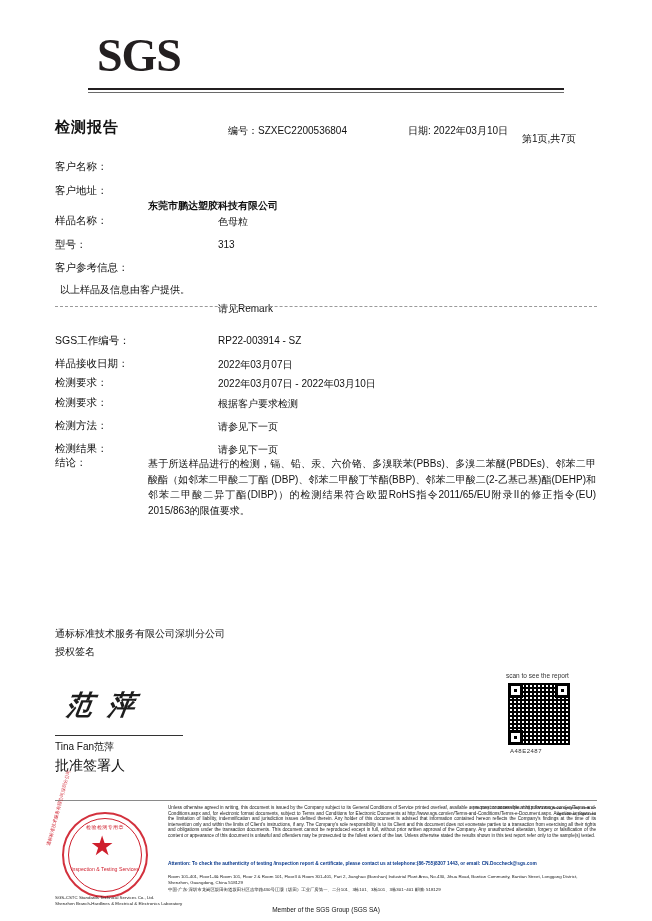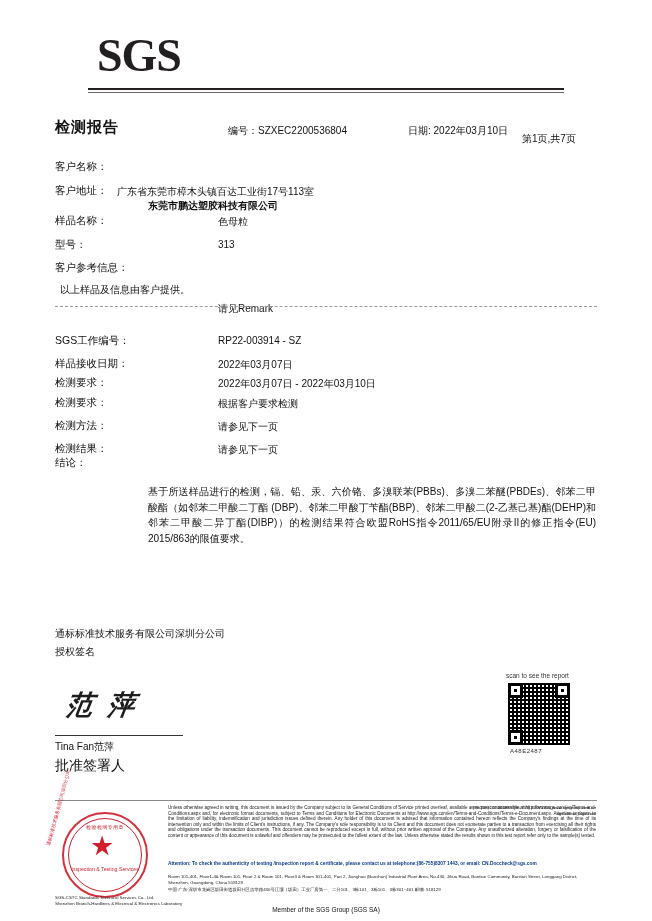--- a/index.html
+++ b/index.html
@@ -374,21 +374,20 @@
 
     <div class="report-title">检测报告</div>
     <div class="hdr-no">编号：SZXEC2200536804</div>
     <div class="hdr-date">日期: 2022年03月10日</div>
     <div class="hdr-page">第1页,共7页</div>
 
     <div class="field-label" style="left:55px; top:160px;">客户名称：</div>
     <div class="field-value" style="left:148px; top:161px; font-weight:bold;margin-top:38px;">东莞市鹏达塑胶科技有限公司</div>
 
     <div class="field-label" style="left:55px; top:184px;">客户地址：</div>
-    <div class="field-value" style="left:117px; top:185px;">广东省东莞市樟木头镇百达工业街17号113室</div>
 
     <div class="field-label" style="left:55px; top:214px;">样品名称：</div>
     <div class="field-value" style="left:218px; top:215px;">色母粒</div>
 
     <div class="field-label" style="left:55px; top:238px;">型号：</div>
     <div class="field-value" style="left:218px; top:239px;">313</div>
 
     <div class="field-label" style="left:55px; top:261px;text-align:center;">客户参考信息：</div>
     <div class="field-value" style="left:218px; top:262px;margin-top:40px;">请见Remark</div>
 
@@ -408,21 +407,21 @@
     <div class="field-label" style="left:55px; top:396px;">检测要求：</div>
     <div class="field-value" style="left:218px; top:397px;">根据客户要求检测</div>
 
     <div class="field-label" style="left:55px; top:419px;">检测方法：</div>
     <div class="field-value" style="left:218px; top:420px;">请参见下一页</div>
 
     <div class="field-label" style="left:55px; top:442px;">检测结果：</div>
     <div class="field-value" style="left:218px; top:443px;">请参见下一页</div>
 
     <div class="concl-label" style="top:456px;">结论：</div>
-    <div class="concl-body" style="top:456px;margin-top:28px;">基于所送样品进行的检测，镉、铅、汞、六价铬、多溴联苯(PBBs)、多溴二苯醚(PBDEs)、邻苯二甲酸酯（如邻苯二甲酸二丁酯 (DBP)、邻苯二甲酸丁苄酯(BBP)、邻苯二甲酸二(2-乙基己基)酯(DEHP)和邻苯二甲酸二异丁酯(DIBP)）的检测结果符合欧盟RoHS指令2011/65/EU附录II的修正指令(EU) 2015/863的限值要求。</div>
+    <div class="concl-body" style="top:456px;">基于所送样品进行的检测，镉、铅、汞、六价铬、多溴联苯(PBBs)、多溴二苯醚(PBDEs)、邻苯二甲酸酯（如邻苯二甲酸二丁酯 (DBP)、邻苯二甲酸丁苄酯(BBP)、邻苯二甲酸二(2-乙基己基)酯(DEHP)和邻苯二甲酸二异丁酯(DIBP)）的检测结果符合欧盟RoHS指令2011/65/EU附录II的修正指令(EU) 2015/863的限值要求。</div>
 
     <div class="signer-company">通标标准技术服务有限公司深圳分公司</div>
     <div class="signer-auth">授权签名</div>
     <div class="sign-script">范 萍</div>
     <div class="sign-line"></div>
     <div class="signer-name">Tina Fan范萍</div>
     <div class="signer-role">批准签署人</div>
 
     <div class="qr-caption">scan to see the report</div>
     <div class="qr-box">

